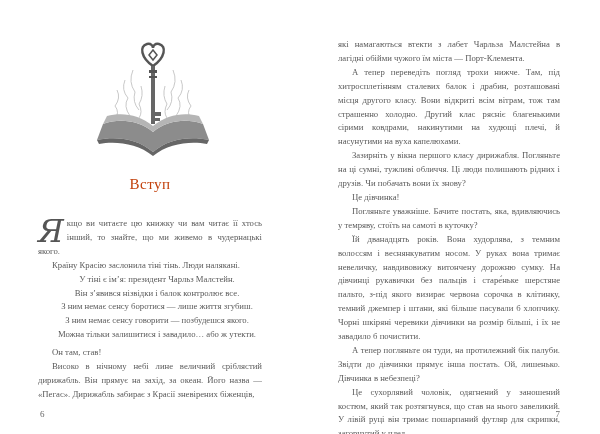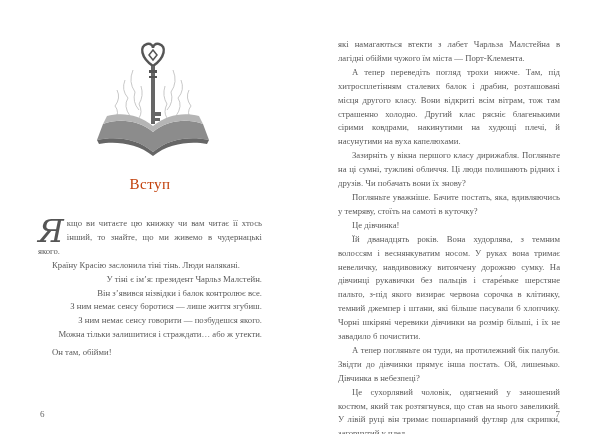--- a/index.html
+++ b/index.html
@@ -18,21 +18,21 @@
   }
   .text-block {
     position: absolute; font-size: 8.7px; line-height: 13.9px; color: #5a5a5a;
     text-align: justify;
   }
   .left-text { left: 38px; top: 217px; width: 224px; }
   .left-text-2 { left: 38px; top: 346px; width: 224px; }
   .right-text { left: 38px; top: 38px; width: 222px; }
   .text-block p { margin: 0; text-indent: 14px; }
   .text-block p.noindent { text-indent: 0; }
-  .text-block p.verse { text-align: right; }
+  .text-block p.verse { text-align: center; }
   .dropcap-para { text-indent: 0 !important; }
   .dropcap {
     float: left; font-size: 32px; line-height: 26px; margin: 1px 3px 0 0;
     color: #555; font-family: "DejaVu Serif", serif; font-style: italic;
   }
   .page-number { position: absolute; top: 409px; font-size: 9px; color: #666; }
   .pn-left { left: 40px; }
   .pn-right { right: 40px; }
 </style>
 </head>
@@ -73,37 +73,38 @@
 
     <div class="chapter-title">Вступ</div>
 
     <div class="text-block left-text">
       <p class="dropcap-para"><span class="dropcap">Я</span><span>кщо ви читаєте цю книжку чи вам читає її хтось інший, то знайте, що ми живемо в чудернацькі якого.</span></p>
       <p>Країну Красію заслонила тіні тінь. Люди налякані.</p>
       <p class="verse">У тіні є ім’я: президент Чарльз Малстейн.</p>
       <p class="verse">Він з’явився нізвідки і балок контролює все.</p>
       <p class="verse">З ним немає сенсу боротися — лише життя згубиш.</p>
       <p class="verse">З ним немає сенсу говорити — позбудешся якого.</p>
-      <p class="verse">Можна тільки залишитися і страждати… або ж утекти.</p>
+      <p class="verse">Можна тільки залишитися і завадило… або ж утекти.</p>
     </div>
 
     <div class="text-block left-text-2">
-      <p>Он там, обійми!</p>
+      <p>Он там, став!</p>
+      <p>Високо в нічному небі лине величний сріблястий дирижабль. Він прямує на захід, за океан. Його назва — «Пегас». Дирижабль забирає з Красії зневірених біженців,</p>
     </div>
 
     <div class="page-number pn-left">6</div>
   </div>
 
   <div class="page">
     <div class="text-block right-text">
       <p class="noindent">які намагаються втекти з лабет Чарльза Малстейна в лагідні обійми чужого їм міста — Порт-Клемента.</p>
       <p>А тепер переведіть погляд трохи нижче. Там, під хитросплетінням сталевих балок і драбин, розташовані місця другого класу. Вони відкриті всім вітрам, тож там страшенно холодно. Другий клас рясніє благенькими сірими ковдрами, накинутими на худющі плечі, й насунутими на вуха капелюхами.</p>
       <p>Зазирніть у вікна першого класу дирижабля. Погляньте на ці сумні, тужливі обличчя. Ці люди полишають рідних і друзів. Чи побачать вони їх знову?</p>
+      <p>Це дівчинка!</p>
       <p>Погляньте уважніше. Бачите постать, яка, вдивляючись у темряву, стоїть на самоті в куточку?</p>
-      <p>Це дівчинка!</p>
       <p>Їй дванадцять років. Вона худорлява, з темним волоссям і веснянкуватим носом. У руках вона тримає невеличку, навдивовижу витончену дорожню сумку. На дівчинці рукавички без пальців і старе́ньке шерстяне пальто, з-під якого визирає червона сорочка в клітинку, темний джемпер і штани, які більше пасували б хлопчику. Чорні шкіряні черевики дівчинки на розмір більші, і їх не завадило б почистити.</p>
       <p>А тепер погляньте он туди, на протилежний бік палуби. Звідти до дівчинки прямує інша постать. Ой, лишенько. Дівчинка в небезпеці?</p>
       <p>Це сухорлявий чоловік, одягнений у заношений костюм, який так розтягнувся, що став на нього завеликий. У лівій руці він тримає пошарпаний футляр для скрипки, загорнутий у плед.</p>
 
     </div>
     <div class="page-number pn-right">7</div>
   </div>
 </div>
 
 </body></html>

